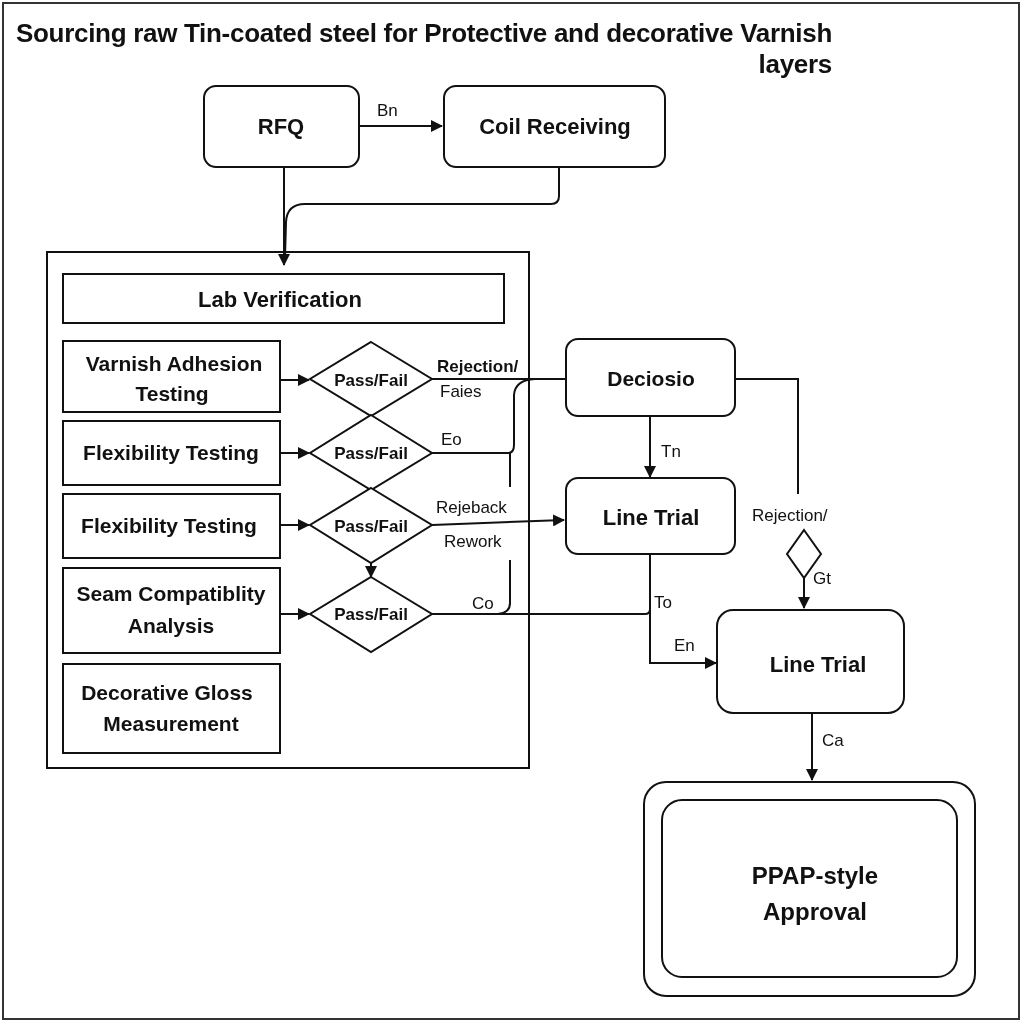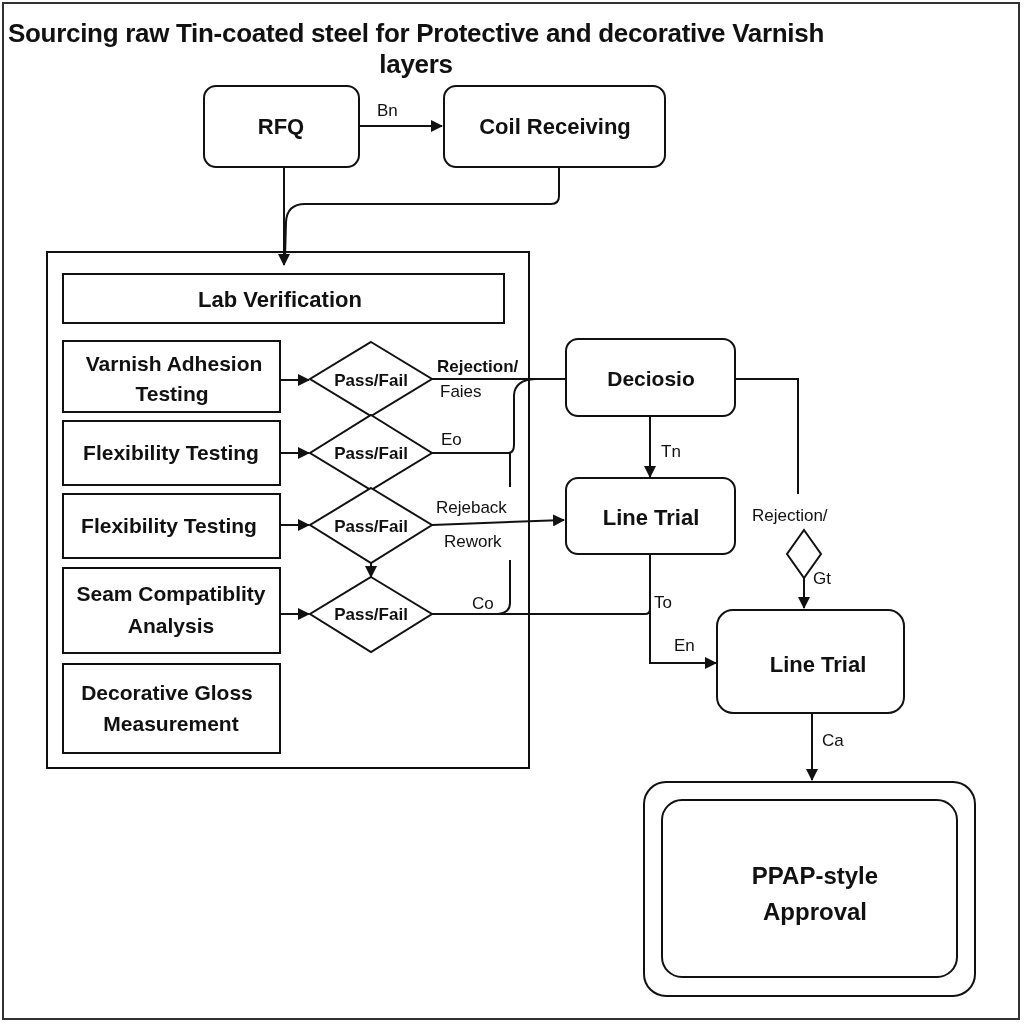--- a/index.html
+++ b/index.html
@@ -1,20 +1,20 @@
 <!DOCTYPE html>
 <html><head>
 <meta charset="utf-8">
 <style>
   html, body { margin: 0; padding: 0; background: #ffffff; }
   body { width: 1024px; height: 1024px; position: relative; overflow: hidden;
          font-family: "Liberation Sans", "DejaVu Sans", sans-serif; color: #111; }
   .frame { position: absolute; left: 2px; top: 2px; width: 1018px; height: 1018px;
            border: 2px solid #333; box-sizing: border-box; }
-  .title { position: absolute; left: 0; top: 18px; width: 832px; text-align: center;
+  .title { position: absolute; left: 0; top: 18px; width: 832px; text-align: right;
            font-size: 26px; font-weight: bold; letter-spacing: -0.3px; }
   svg.diagram { position: absolute; left: 0; top: 0; }
   .node-text { font-family: "Liberation Sans", "DejaVu Sans", sans-serif; font-weight: bold; fill: #111; }
   .lbl { font-family: "Liberation Sans", "DejaVu Sans", sans-serif; fill: #111; font-size: 17px; }
   .lblb { font-family: "Liberation Sans", "DejaVu Sans", sans-serif; fill: #111; font-size: 17px; font-weight: bold; }
   .box { fill: #fff; stroke: #111; stroke-width: 2; }
   .ln { fill: none; stroke: #111; stroke-width: 2; }
 </style>
 </head>
 <body>

